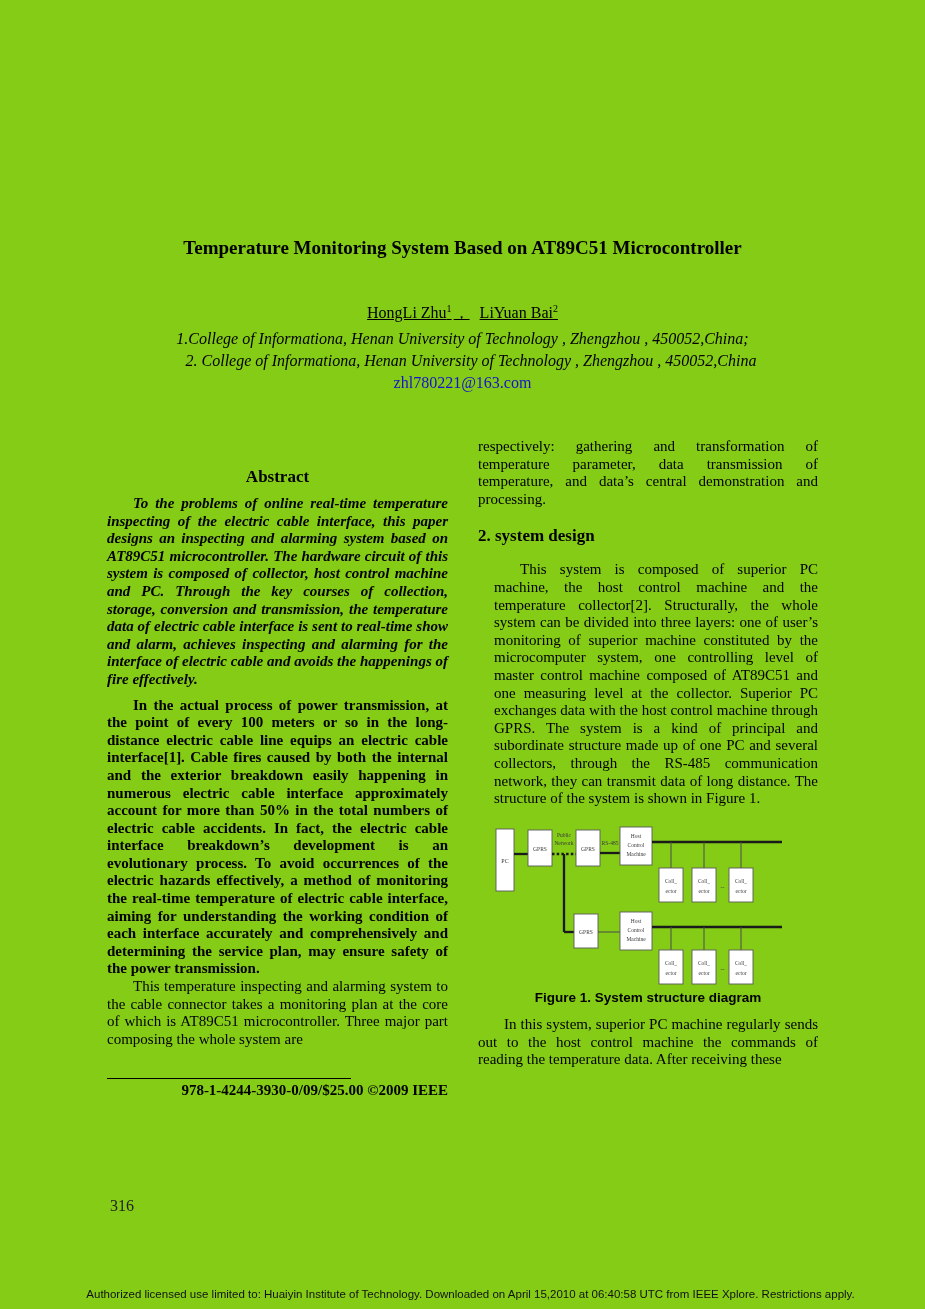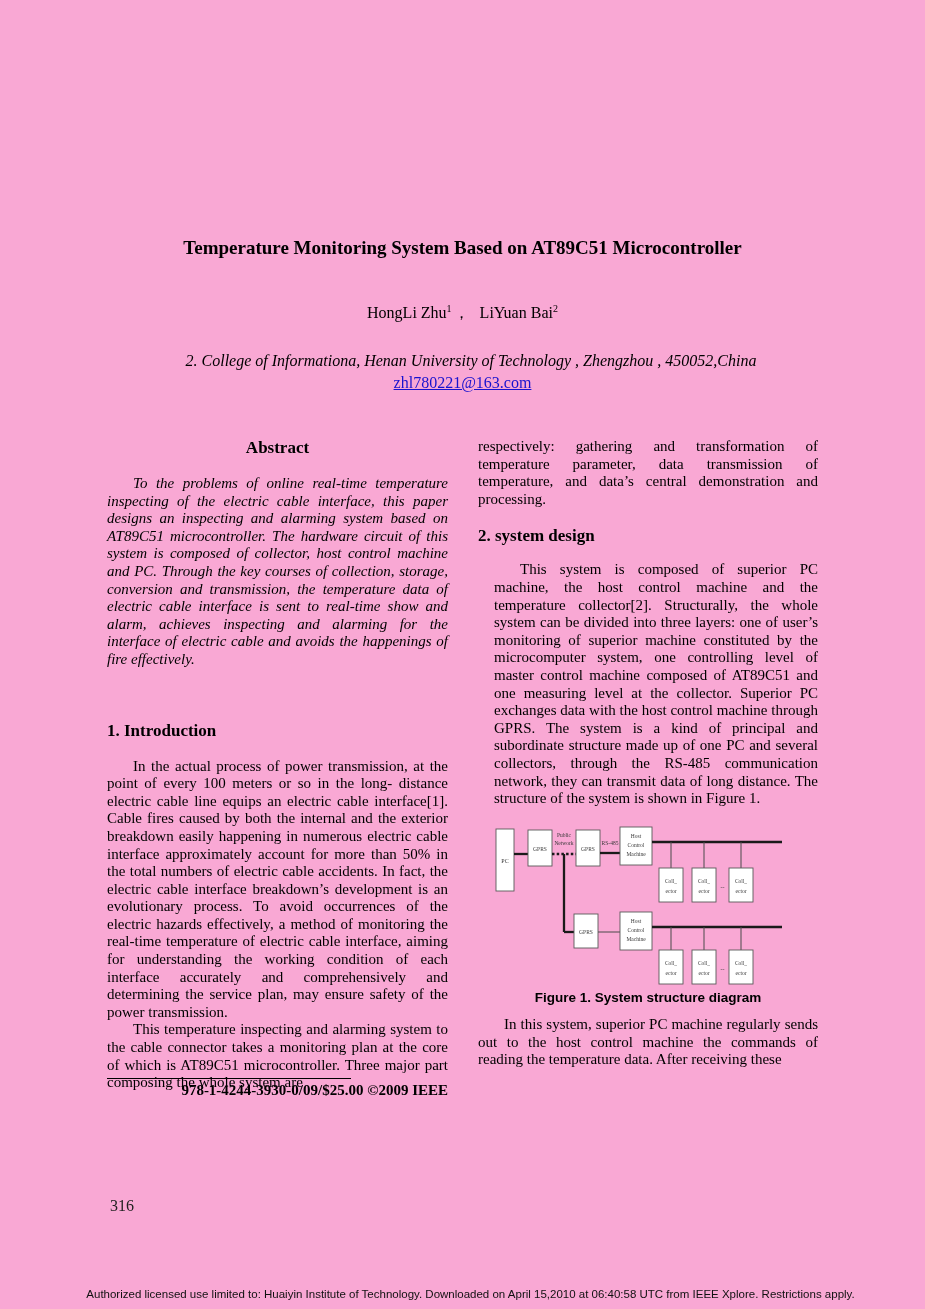--- a/index.html
+++ b/index.html
@@ -1,41 +1,41 @@
 <!DOCTYPE html>
 <html><head>
 <meta charset="utf-8">
 <style>
   * { margin:0; padding:0; box-sizing:border-box; }
   html,body { background:#888; }
   .page {
     position:relative; width:925px; height:1309px;
-    background:#f9a8d4; margin:0 auto; overflow:hidden;
+    background:#84cc16; margin:0 auto; overflow:hidden;
     font-family:"Liberation Serif", serif; color:#000;
   }
   .centered { position:absolute; left:0; width:925px; text-align:center; }
   .title { top:237px; font-size:19px; font-weight:bold; }
-  .authors { top:303px; font-size:16px; }
+  .authors { top:303px; font-size:16px;text-decoration:underline; }
   .authors sup { font-size:10px; }
   .author-sep { padding:0 10px 0 2px; }
   .affil { font-style:italic; font-size:16px; }
   .affil1 { top:330px; }
   .affil2 { top:352px;padding-left:17px; }
   .email-row { top:374px; font-size:16px; }
-  .email-row a { color:#1812cf; text-decoration:underline; cursor:pointer; }
+  .email-row a { color:#1812cf; cursor:pointer; }
 
   .col { position:absolute; width:341px; }
   #left-col { left:107px; top:438px; }
   #right-top { left:478px; top:438px; width:340px; }
-  .h-abstract { font-size:17px; font-weight:bold; text-align:center; }
+  .h-abstract { font-size:17px; font-weight:bold; text-align:center;margin-top:29px; }
   .h-section { font-size:17px; font-weight:bold; }
   p.body { font-size:15px; line-height:17.6px; text-align:justify; }
   p.ital { font-style:italic; }
   .ind { text-indent:26px; }
-  .mt-para { margin-top:17px; }
+  .mt-para { margin-top:8px;font-weight:bold; }
   #intro-heading { margin-top:52px; }
   #section2-heading { margin-top:18px; }
   #section2-para { margin-top:15px;margin-left:16px; }
 
   #footnote-block { position:absolute; left:107px; top:1078px; width:341px;text-align:right; }
   .footnote-rule { width:244px; border-top:1.6px solid #000; height:0; margin-bottom:3px; }
   .footnote-text { font-size:15px; font-weight:bold; }
 
   #figure-block { position:absolute; left:478px; top:820px; width:340px; }
   .fig-svg { display:block; margin-left:8px; }
@@ -61,29 +61,29 @@
 <body>
 
 <div class="page">
 
   <div class="centered title">Temperature Monitoring System Based on AT89C51 Microcontroller</div>
 
   <div class="centered authors">
     <span>HongLi Zhu</span><sup>1</sup><span class="author-sep">，</span><span>LiYuan Bai</span><sup>2</sup>
   </div>
 
+  <div class="centered affil affil1">1.College of Informationa, Henan University of Technology , Zhengzhou , 450052,China;</div>
   <div class="centered affil affil2">2. College of Informationa, Henan University of Technology , Zhengzhou , 450052,China</div>
   <div class="centered email-row">
     <a>zhl780221@163.com</a>
   </div>
 
   <div class="col" id="left-col">
     <div class="h-abstract">Abstract</div>
     <p class="body ital ind mt-para">To the problems of online real-time temperature inspecting of the electric cable interface, this paper designs an inspecting and alarming system based on AT89C51 microcontroller. The hardware circuit of this system is composed of collector, host control machine and PC. Through the key courses of collection, storage, conversion and transmission, the temperature data of electric cable interface is sent to real-time show and alarm, achieves inspecting and alarming for the interface of electric cable and avoids the happenings of fire effectively.</p>
-    <div class="h-section" id="intro-heading">1. Introduction</div>
     <p class="body ind mt-para">In the actual process of power transmission, at the point of every 100 meters or so in the long- distance electric cable line equips an electric cable interface[1]. Cable fires caused by both the internal and the exterior breakdown easily happening in numerous electric cable interface approximately account for more than 50% in the total numbers of electric cable accidents. In fact, the electric cable interface breakdown’s development is an evolutionary process. To avoid occurrences of the electric hazards effectively, a method of monitoring the real-time temperature of electric cable interface, aiming for understanding the working condition of each interface accurately and comprehensively and determining the service plan, may ensure safety of the power transmission.</p>
     <p class="body ind">This temperature inspecting and alarming system to the cable connector takes a monitoring plan at the core of which is AT89C51 microcontroller. Three major part composing the whole system are</p>
   </div>
 
   <div id="footnote-block">
     <div class="footnote-rule"></div>
     <div class="footnote-text">978-1-4244-3930-0/09/$25.00 ©2009 IEEE</div>
   </div>
 
   <div class="col" id="right-top">

